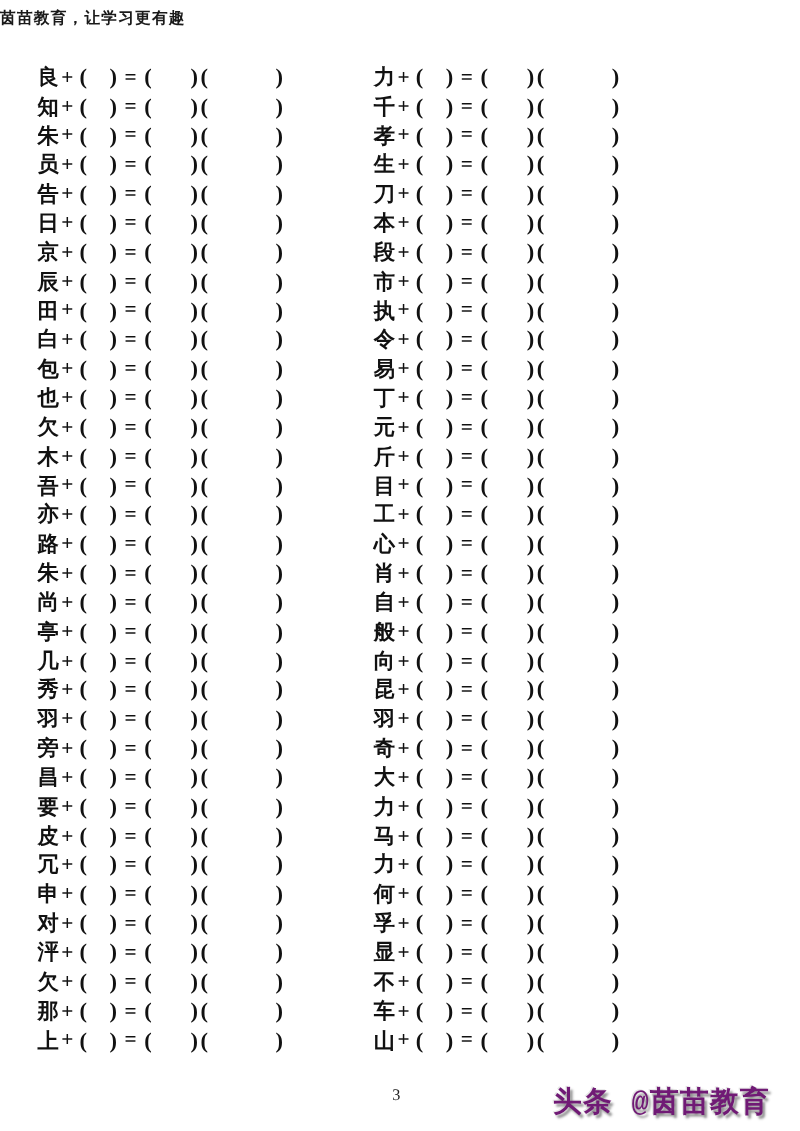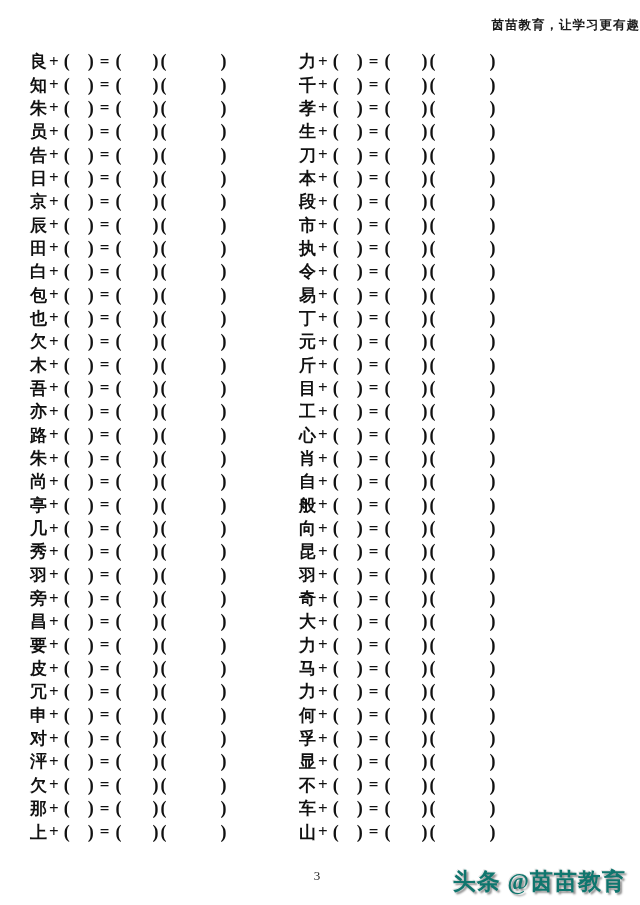--- a/index.html
+++ b/index.html
@@ -10,24 +10,24 @@
   body {
     width: 640px;
     height: 905px;
     position: relative;
     overflow: hidden;
     font-family: "Liberation Serif", "DejaVu Serif", serif;
     color: #111;
   }
   .page-header {
     position: absolute;
-    top: 17px;
+    top: 6px;
     left: 0;
     right: 0;
-    text-align: right;
+    text-align: left;
     font-size: 12.5px;
     font-weight: bold;
     letter-spacing: 1px;
     color: #1a1a1a;
   }
   .rows {
     position: absolute;
     top: 50px;
     left: 28px;
     right: 0;
@@ -79,27 +79,28 @@
     top: 868px;
     left: -6px;
     right: 0;
     text-align: center;
     font-size: 13px;
     color: #222;
   }
   .watermark {
     position: absolute;
     top: 866px;
-    right: 14px;
+    right: 24px;
     font-size: 23px;
     font-weight: bold;
     letter-spacing: 1px;
-    color: #0f766e;
+    color: #701a75;
     text-shadow: 2px 2px 2px #8f8f8f, -1px -1px 0 #e6e6e6;
     user-select: none;
+    font-family: Liberation Mono, monospace;
   }
 </style>
 </head>
 <body>
 
 <div class="page-header">茵苗教育，让学习更有趣</div>
 
 <div class="rows">
   <div class="row">
     <div class="cell left">

